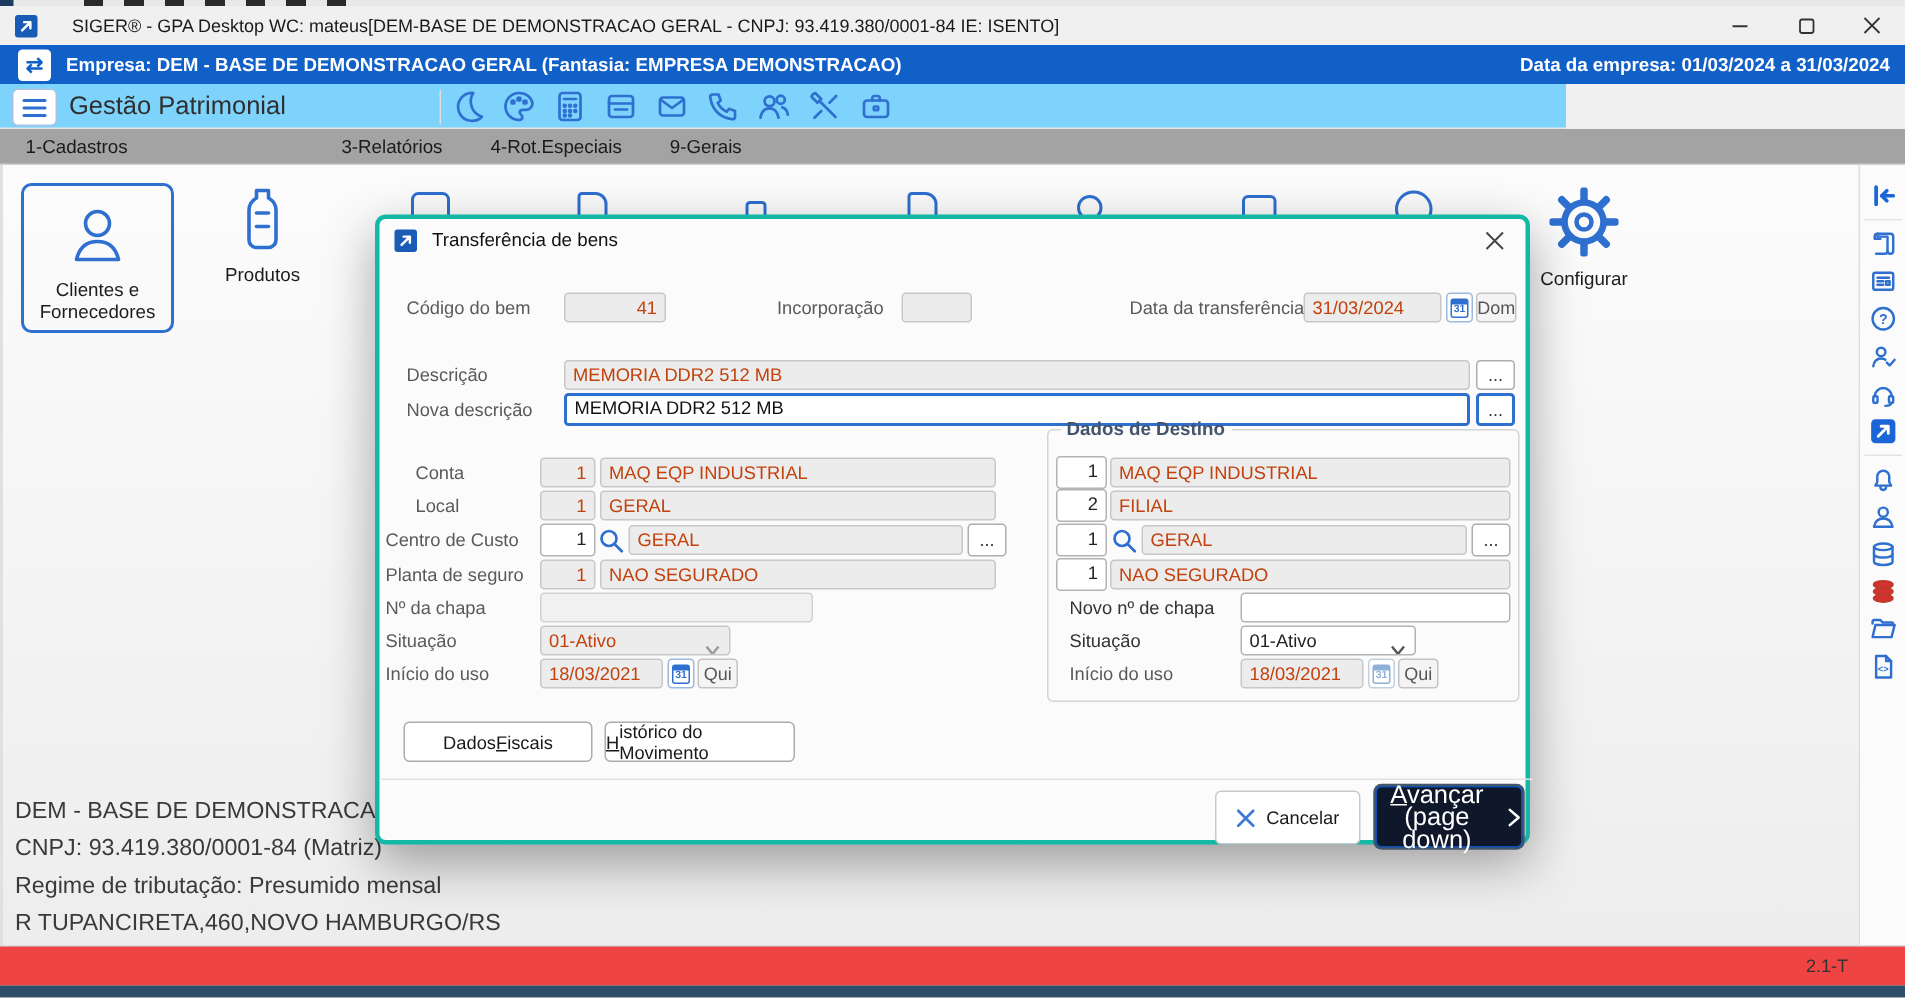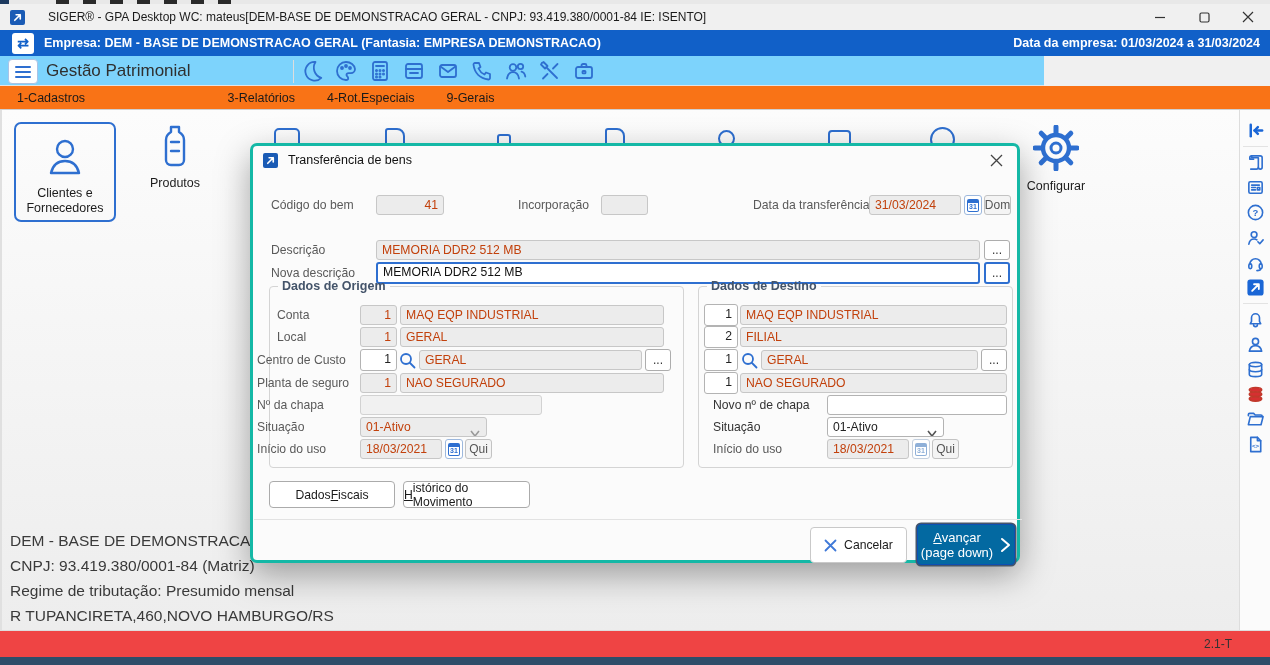--- a/index.html
+++ b/index.html
@@ -39,21 +39,21 @@
              align-items:center;background:#fff;}
   #hamburger i{display:block;width:16px;height:2px;background:#2e6fd0;border-radius:1px;}
   #module-title{position:absolute;left:46px;top:5px;font-size:17px;color:#2f2f2f;}
   #module-divider{position:absolute;left:293px;top:4px;width:1px;height:23px;background:#ddd;}
   #module-icons{position:absolute;left:300px;top:2px;display:flex;gap:10px;}
   .tbicon{width:24px;height:26px;display:flex;align-items:center;justify-content:center;}
   .tbicon svg{width:24px;height:24px;stroke:#2e6fd0;fill:none;stroke-width:1.8;
               stroke-linecap:round;stroke-linejoin:round;}
 
   
-  #tab-bar{position:absolute;left:0;top:86px;width:1270px;height:24px;background:#f97316;
+  #tab-bar{position:absolute;left:0;top:86px;width:1270px;height:24px;background:#a3a3a3;
            border-bottom:1px solid #cfcfcf;display:flex;align-items:center;padding-left:8px;gap:14px;}
   .tab{font-size:12.5px;color:#1a1a1a;padding:3px 9px;border-radius:2px;white-space:nowrap;}
   .tab.active{background:#1466d8;color:#fff;margin-top:44px;}
 
   
   #workspace{position:absolute;left:0;top:110px;width:1270px;height:520px;
              background:linear-gradient(#fcfcfc,#ededed);border-left:2px solid #e0e0e0;}
   .tile{position:absolute;display:flex;flex-direction:column;align-items:center;}
   .tile .tlabel{font-size:12.5px;color:#1c1c1c;text-align:center;margin-top:8px;line-height:15px;}
   .tile svg{stroke:#2e6fd0;fill:none;stroke-width:2.4;stroke-linecap:round;stroke-linejoin:round;}
@@ -102,23 +102,23 @@
   .ddchev{position:absolute;right:6px;top:6px;width:10px;height:7px;}
   .ddchev svg{width:10px;height:7px;stroke:#9a9a9a;fill:none;stroke-width:1.6;}
   .white .ddchev svg{stroke:#555;}
   .big-btn{position:absolute;height:27px;background:#fff;border:1px solid #ababab;border-radius:4px;
            font-size:12.2px;color:#1a1a1a;display:flex;align-items:center;justify-content:center;}
   #dlg-divider{position:absolute;left:1px;top:373px;width:768px;height:1px;background:#e2e2e2;}
   #btn-cancel{position:absolute;left:557px;top:381px;width:97px;height:36px;background:#fff;
               border:1px solid #c9c9c9;border-radius:4px;display:flex;align-items:center;
               justify-content:center;gap:7px;font-size:12.2px;color:#1a1a1a;}
   #btn-cancel svg{width:13px;height:13px;stroke:#3f79d8;stroke-width:1.8;stroke-linecap:round;}
-  #btn-avancar{position:absolute;left:664px;top:378px;width:98px;height:41px;background:#0369a1;
+  #btn-avancar{position:absolute;left:664px;top:378px;width:98px;height:41px;background:#0f172a;
                border:1px solid #0d50b4;box-shadow:0 0 0 1.5px #44566b;border-radius:4px;
-               display:flex;align-items:center;justify-content:center;color:#fff;font-size:13px;}
+               display:flex;align-items:center;justify-content:space-between;color:#fff;font-size:17px;}
   #btn-avancar .txt{text-align:center;line-height:15px;}
   #btn-avancar svg{width:12px;height:16px;stroke:#fff;fill:none;stroke-width:2;
                    stroke-linecap:round;stroke-linejoin:round;margin-left:6px;}
   u{text-decoration:underline;}
 
   
   #footer-info{position:absolute;left:10px;top:528px;font-size:15.5px;color:#3a3a3a;line-height:25px;z-index:5;}
   #status-bar{position:absolute;left:0;top:630px;width:1270px;height:27px;background:#ef4444;
               border-top:1px solid #ddd;}
   #status-version{position:absolute;right:38px;top:6px;font-size:12px;color:#333;}
@@ -428,23 +428,20 @@
     <div class="daybox" style="left:731px;top:49px;width:27px;">Dom</div>
 
     <div class="lbl" style="left:18px;top:94px;width:102px;">Descrição</div>
     <div class="fld" style="left:123px;top:94px;width:604px;">MEMORIA DDR2 512 MB</div>
     <div class="mini-btn" style="left:731px;top:94px;width:26px;">...</div>
 
     <div class="lbl" style="left:18px;top:117px;width:102px;">Nova descrição</div>
     <div class="fld white focus" style="left:123px;top:116px;width:604px;height:22px;">MEMORIA DDR2 512 MB</div>
     <div class="mini-btn blue" style="left:731px;top:116px;width:26px;height:22px;">...</div>
 
-    <fieldset class="grp" style="left:16px;top:133px;width:415px;height:189px;">
-      <legend>Dados de Origem</legend>
-    </fieldset>
     <div class="lbl" style="left:24px;top:159px;width:78px;">Conta</div>
     <div class="fld num" style="left:107px;top:159px;width:37px;">1</div>
     <div class="fld" style="left:147px;top:159px;width:264px;">MAQ EQP INDUSTRIAL</div>
 
     <div class="lbl" style="left:24px;top:181px;width:78px;">Local</div>
     <div class="fld num" style="left:107px;top:181px;width:37px;">1</div>
     <div class="fld" style="left:147px;top:181px;width:264px;">GERAL</div>
 
     <div class="lbl" style="left:4px;top:204px;width:98px;">Centro de Custo</div>
     <div class="fld white num" style="left:107px;top:203px;width:37px;height:22px;">1</div>

